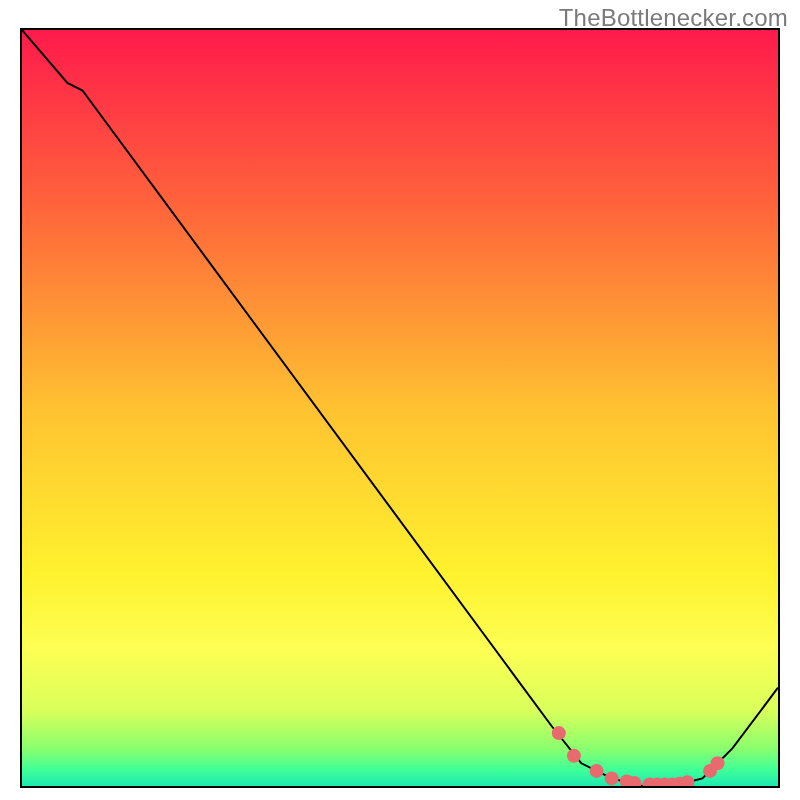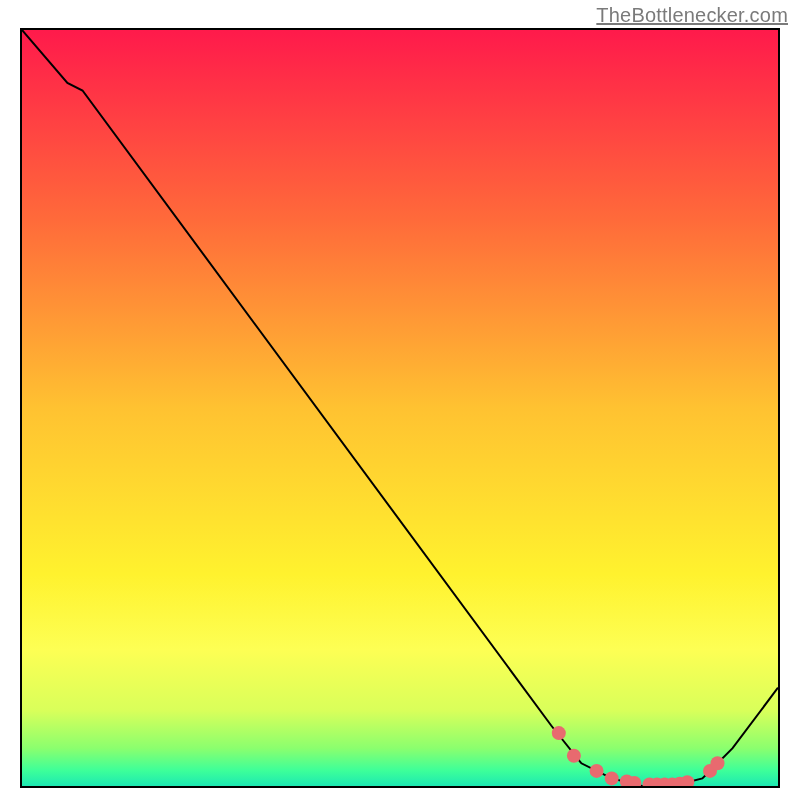--- a/index.html
+++ b/index.html
@@ -13,25 +13,24 @@
   }
   .wrap {
     position: relative;
     width: 800px;
     height: 800px;
   }
   .attribution {
     position: absolute;
     top: 4px;
     right: 12px;
-    font-size: 20px;
+    font-size: 24px;
     color: #7a7a7a;
     font-weight: 400;
     letter-spacing: 0.2px;
-    text-decoration: underline;
   }
   .plot-area {
     position: absolute;
     left: 20px;
     top: 28px;
     width: 760px;
     height: 760px;
     border: 2px solid #000;
     box-sizing: border-box;
     overflow: hidden;

